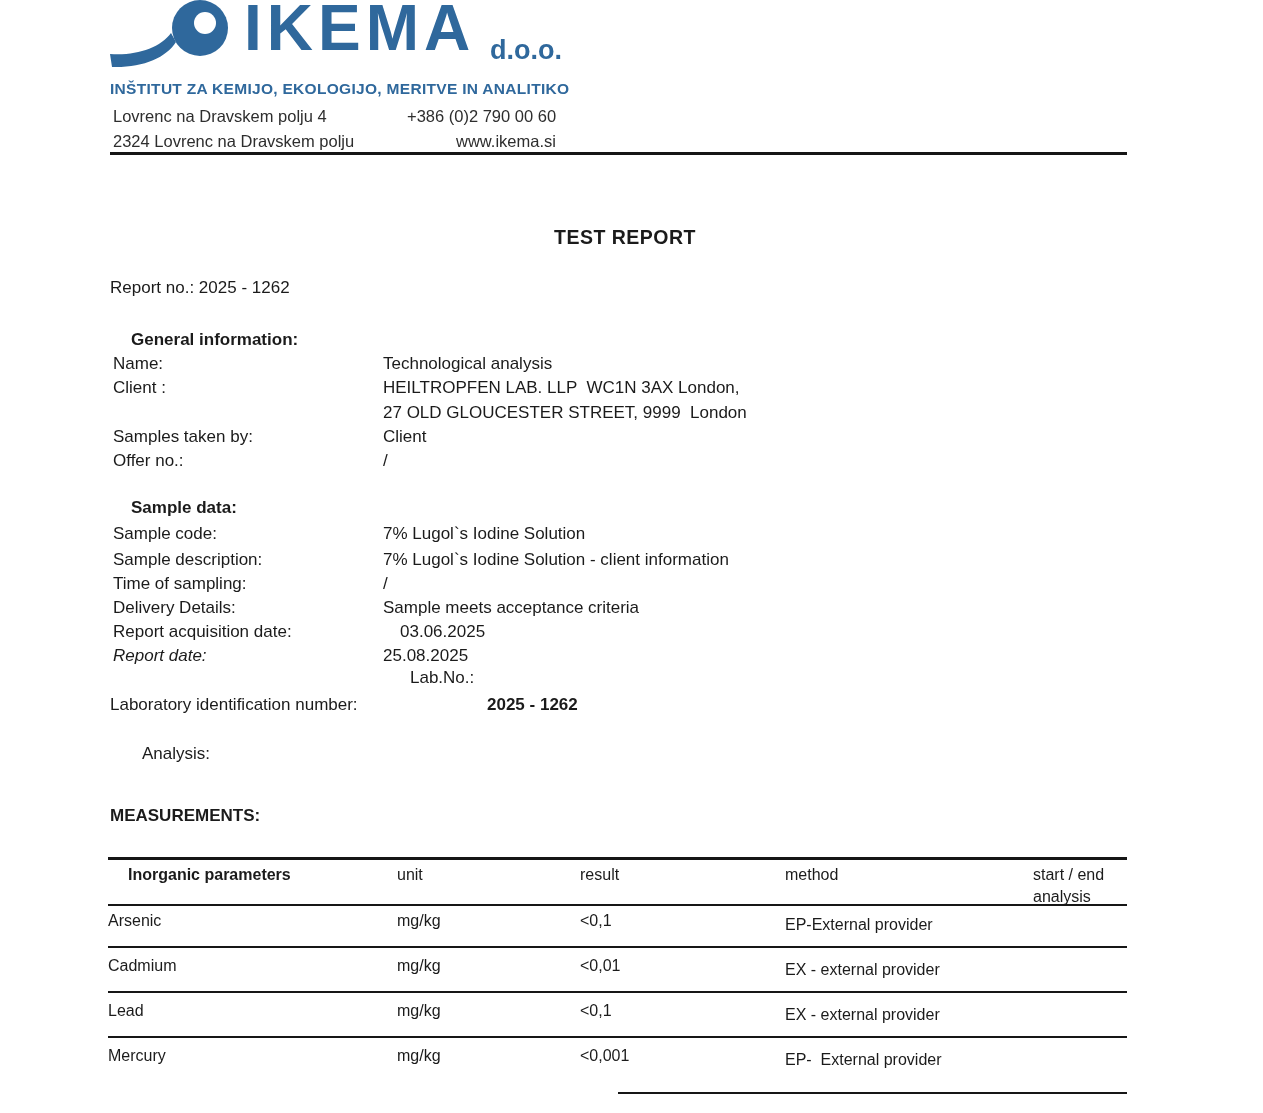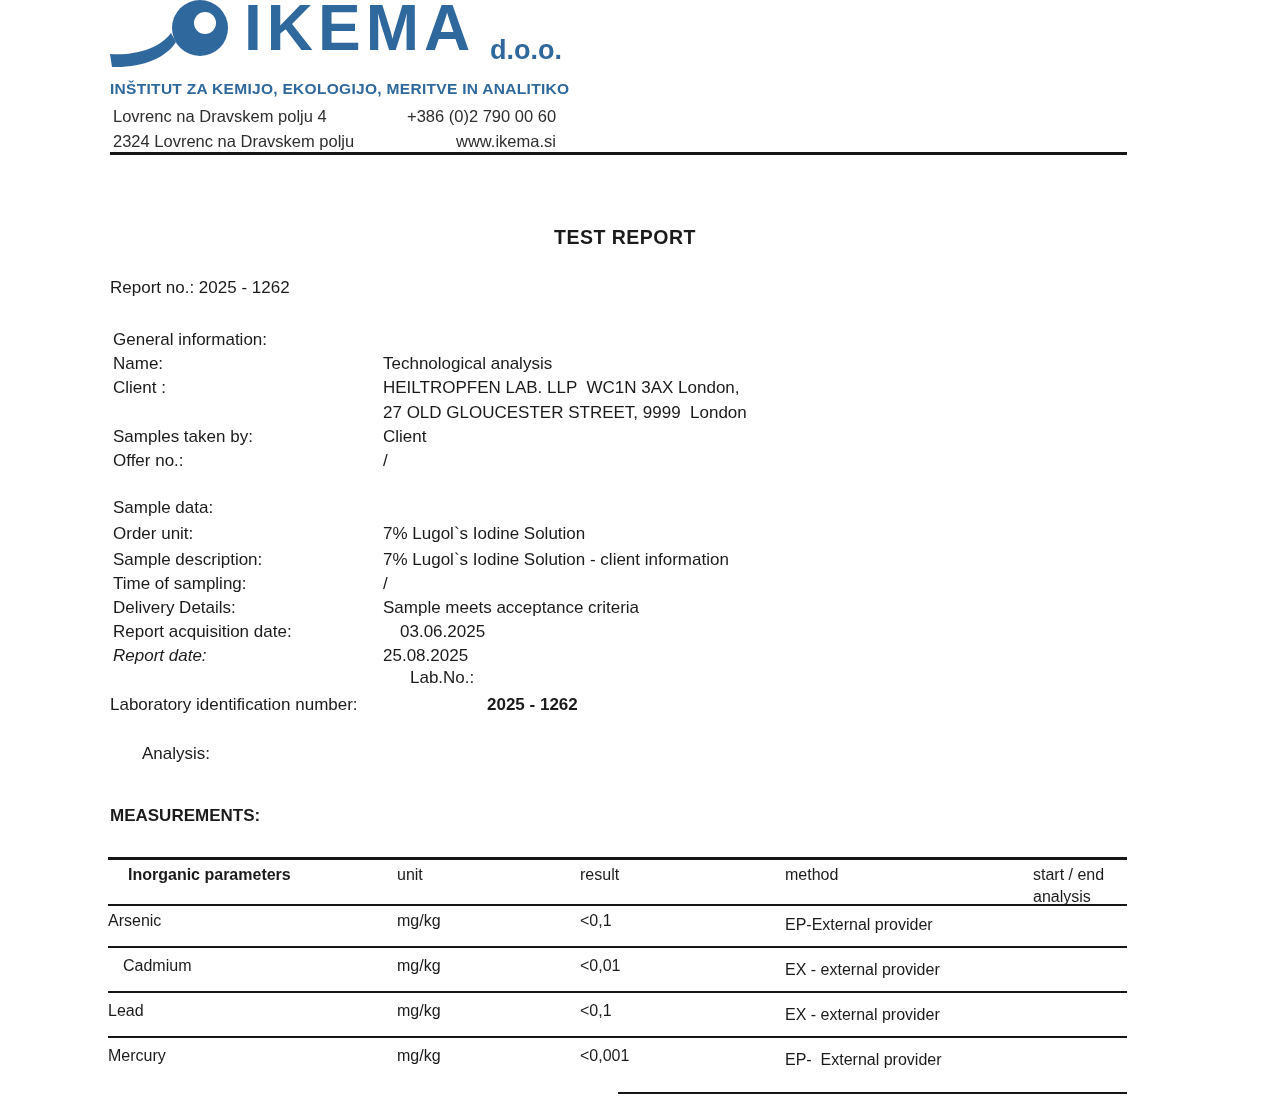--- a/index.html
+++ b/index.html
@@ -24,21 +24,21 @@
   .subtitle { position: absolute; left: 110px; top: 80px; font-size: 15.5px; font-weight: bold; letter-spacing: 0.3px; }
   .addr { font-size: 16.5px; color: #2e2e2e; }
 
   .hline { position: absolute; background: var(--rule, #161616); }
 
   .title { position: absolute; left: 0; top: 226px; width: 1250px; text-align: center; font-size: 19.5px; font-weight: bold; letter-spacing: 0.5px; }
 
   .body-txt { font-size: 17px; }
   .lbl { position: absolute; left: 113px; font-size: 17px; white-space: pre; }
   .val { position: absolute; left: 383px; font-size: 17px; white-space: pre; }
-  .sec-head { position: absolute; left: 113px; font-size: 17px; font-weight: normal; white-space: pre; text-align: right; }
+  .sec-head { position: absolute; left: 131px; font-size: 17px; font-weight: bold; white-space: pre; text-align: right; }
 
   
   .tc { position: absolute; font-size: 16px; white-space: pre; }
   .tc-param  { left: 108px; }
   .tc-unit   { left: 397px; }
   .tc-result { left: 580px; }
   .tc-method { left: 785px; }
   .tc-se     { left: 1033px; }
 </style>
 </head>
@@ -78,21 +78,21 @@
   <span class="val" style="top:403px;">27 OLD GLOUCESTER STREET, 9999  London</span>
 
   <span class="lbl" style="top:427px;">Samples taken by:</span>
   <span class="val" style="top:427px;">Client</span>
 
   <span class="lbl" style="top:451px;">Offer no.:</span>
   <span class="val" style="top:451px;">/</span>
 
   <span class="sec-head" style="top:498px;">Sample data:</span>
 
-  <span class="lbl" style="top:524px;">Order unit:</span>
+  <span class="lbl" style="top:524px;">Sample code:</span>
   <span class="val" style="top:524px;">7% Lugol`s Iodine Solution</span>
 
   <span class="lbl" style="top:550px;">Sample description:</span>
   <span class="val" style="top:550px;">7% Lugol`s Iodine Solution - client information</span>
 
   <span class="lbl" style="top:574px;">Time of sampling:</span>
   <span class="val" style="top:574px;">/</span>
 
   <span class="lbl" style="top:598px;">Delivery Details:</span>
   <span class="val" style="top:598px;">Sample meets acceptance criteria</span>
@@ -121,21 +121,21 @@
   <span class="tc tc-se" style="top:888px;">analysis</span>
 
   <div class="hline" style="left:108px; top:904px; width:1044px; height:2px;"></div>
 
   <span class="tc tc-param" style="top:912px;">Arsenic</span>
   <span class="tc tc-unit" style="top:912px;">mg/kg</span>
   <span class="tc tc-result" style="top:912px;">&lt;0,1</span>
   <span class="tc tc-method" style="top:916px;">EP-External provider</span>
   <div class="hline" style="left:108px; top:946px; width:1044px; height:2px;"></div>
 
-  <span class="tc tc-param" style="top:957px;margin-left:15px;">Cadmium</span>
+  <span class="tc tc-param" style="top:957px;">Cadmium</span>
   <span class="tc tc-unit" style="top:957px;">mg/kg</span>
   <span class="tc tc-result" style="top:957px;">&lt;0,01</span>
   <span class="tc tc-method" style="top:961px;">EX - external provider</span>
   <div class="hline" style="left:108px; top:991px; width:1044px; height:2px;"></div>
 
   <span class="tc tc-param" style="top:1002px;">Lead</span>
   <span class="tc tc-unit" style="top:1002px;">mg/kg</span>
   <span class="tc tc-result" style="top:1002px;">&lt;0,1</span>
   <span class="tc tc-method" style="top:1006px;">EX - external provider</span>
   <div class="hline" style="left:108px; top:1036px; width:1044px; height:2px;"></div>

